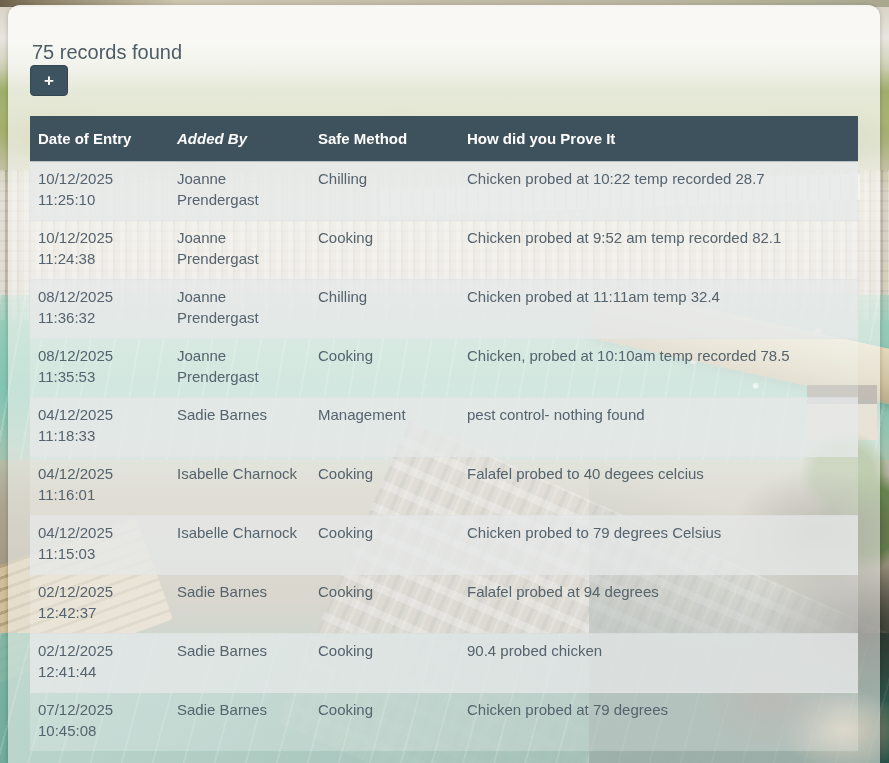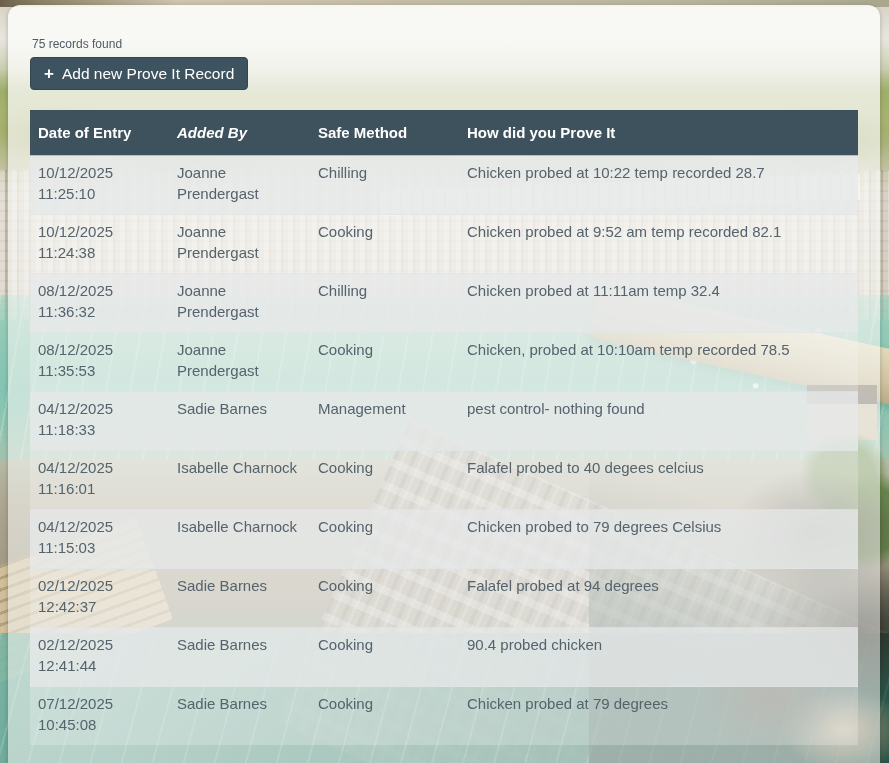--- a/index.html
+++ b/index.html
@@ -62,21 +62,21 @@
     linear-gradient(200deg, transparent 30%, rgba(38,70,60,.6) 70%);}
 
   
   .panel{position:absolute;left:8px;right:9px;top:5px;bottom:-20px;
     border-radius:12px 12px 0 0;
     background:linear-gradient(180deg, rgba(252,252,250,.9) 0%, rgba(250,250,247,.68) 18%,
       rgba(248,248,245,.58) 45%, rgba(246,246,243,.55) 100%);
     box-shadow:0 1px 5px rgba(0,0,0,.22);}
   .content{padding:22px 22px 0 22px;}
 
-  .records-count{font-size:12px;line-height:18px;color:#4e5c66;margin:8px 0 4px 2px;}
+  .records-count{font-size:20px;line-height:18px;color:#4e5c66;margin:16px 0 4px 2px;}
 
   .add-btn{display:inline-flex;align-items:center;gap:8px;margin:0;
     background:var(--button-bg,#3e5360);color:#fff;border:1px solid #33454f;
     border-radius:4px;padding:6px 13px;font-size:15.5px;line-height:19px;
     font-family:"Liberation Sans",sans-serif;cursor:pointer;}
   .add-btn .plus{font-weight:bold;font-size:17px;line-height:17px;}
 
   table.records{width:100%;margin-top:20px;border-collapse:collapse;table-layout:fixed;
     font-size:15px;color:var(--body-text,#55636d);}
   table.records th:nth-child(1){width:123px;}
@@ -109,21 +109,20 @@
     <div class="ph-rocks"></div>
   </div>
 
   <div class="panel">
     <div class="content">
 
       <div class="records-count">75 records found</div>
 
       <button class="add-btn">
         <span class="plus">+</span>
-        <span>Add new Prove It Record</span>
       </button>
 
       <table class="records">
         <thead>
           <tr>
             <th>Date of Entry</th>
             <th>Added By</th>
             <th>Safe Method</th>
             <th>How did you Prove It</th>
           </tr>

